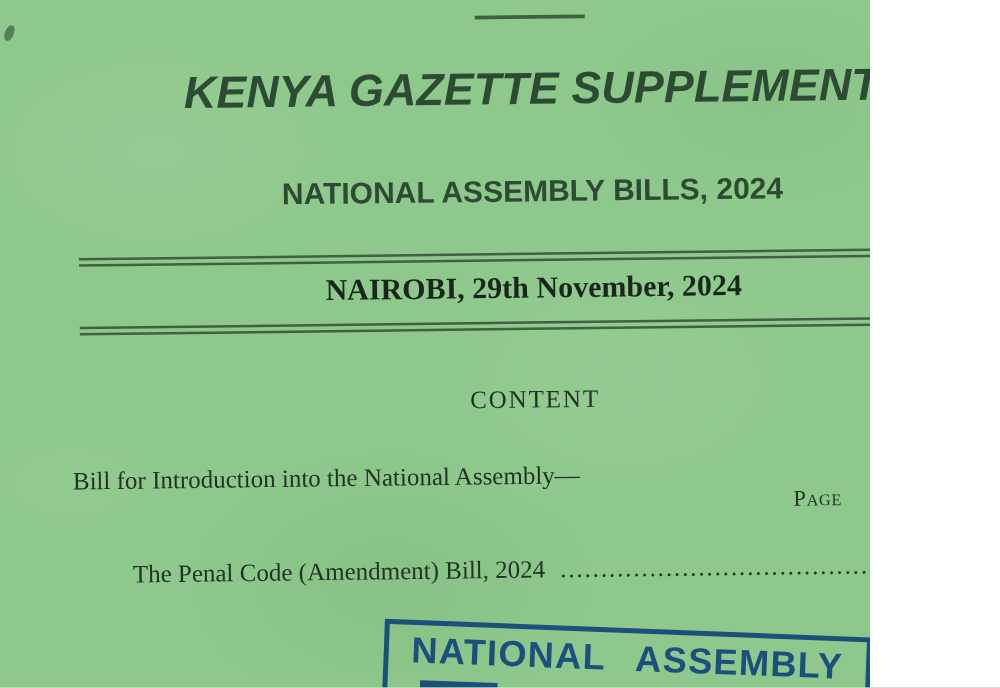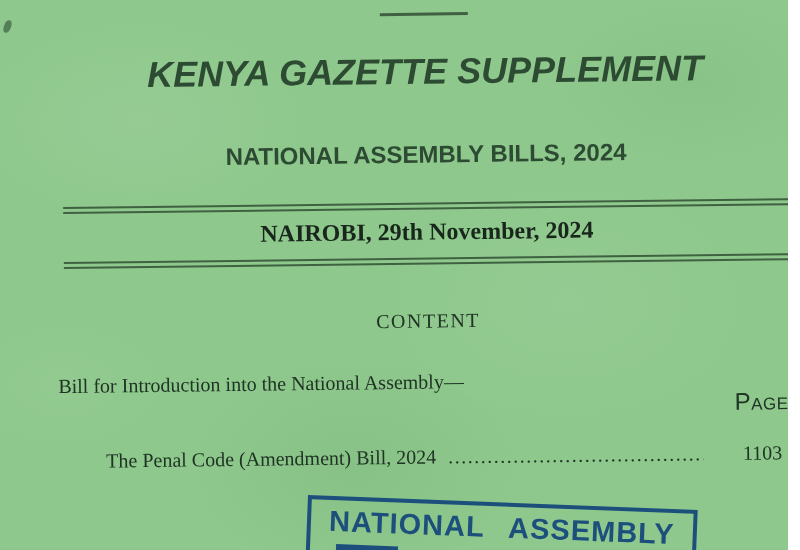--- a/index.html
+++ b/index.html
@@ -1,20 +1,20 @@
 <!DOCTYPE html>
 <html><head>
 <meta charset="utf-8">
 <style>
   html, body { margin: 0; padding: 0; }
   body { width: 800px; height: 550px; }
 
   .page {
     position: relative;
-    width: 788px;
+    width: 696px;
     height: 550px;
     overflow: hidden;
     background-color: var(--paper, #8ec88c);
     background-image:
       radial-gradient(ellipse 260px 160px at 18% 22%, rgba(255,255,255,0.07), transparent 70%),
       radial-gradient(ellipse 300px 200px at 72% 55%, rgba(255,255,255,0.05), transparent 70%),
       radial-gradient(ellipse 240px 160px at 45% 85%, rgba(10,70,20,0.05), transparent 70%),
       radial-gradient(ellipse 200px 120px at 88% 15%, rgba(10,70,20,0.04), transparent 70%),
       radial-gradient(ellipse 180px 110px at 8% 70%, rgba(255,255,255,0.04), transparent 70%);
   }
@@ -71,23 +71,23 @@
   }
 
   .intro {
     position: absolute; left: 57px; top: 371px;
     font-family: "Liberation Serif", serif;
     font-size: 20px;
     color: var(--ink, #203425);
   }
 
   .page-label {
-    position: absolute; right: 1px; top: 392px;
-    font-family: Liberation Sans, sans-serif;
-    font-size: 24px; font-variant: small-caps; letter-spacing: 0.5px;
+    position: absolute; right: 24px; top: 392px;
+    font-family: Liberation Serif, serif;
+    font-size: 18px; font-variant: small-caps; letter-spacing: 0.5px;
     color: var(--ink, #203425);
   }
 
   .toc-row {
     position: absolute; left: 104px; top: 446px; width: 676px;
     display: flex; align-items: baseline;
     font-family: "Liberation Serif", serif;
     font-size: 20px;
     color: var(--ink, #203425);
   }

